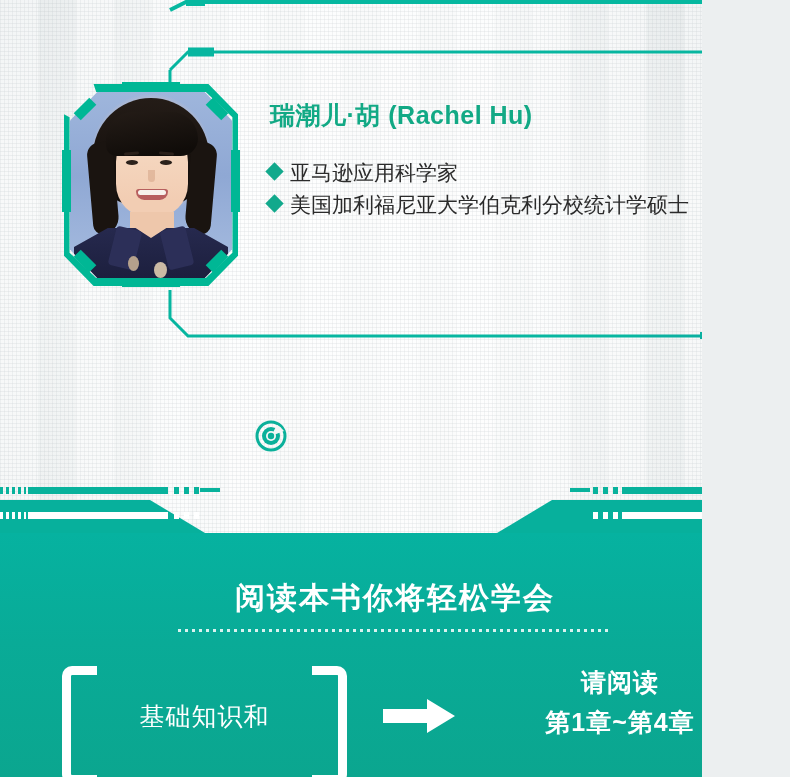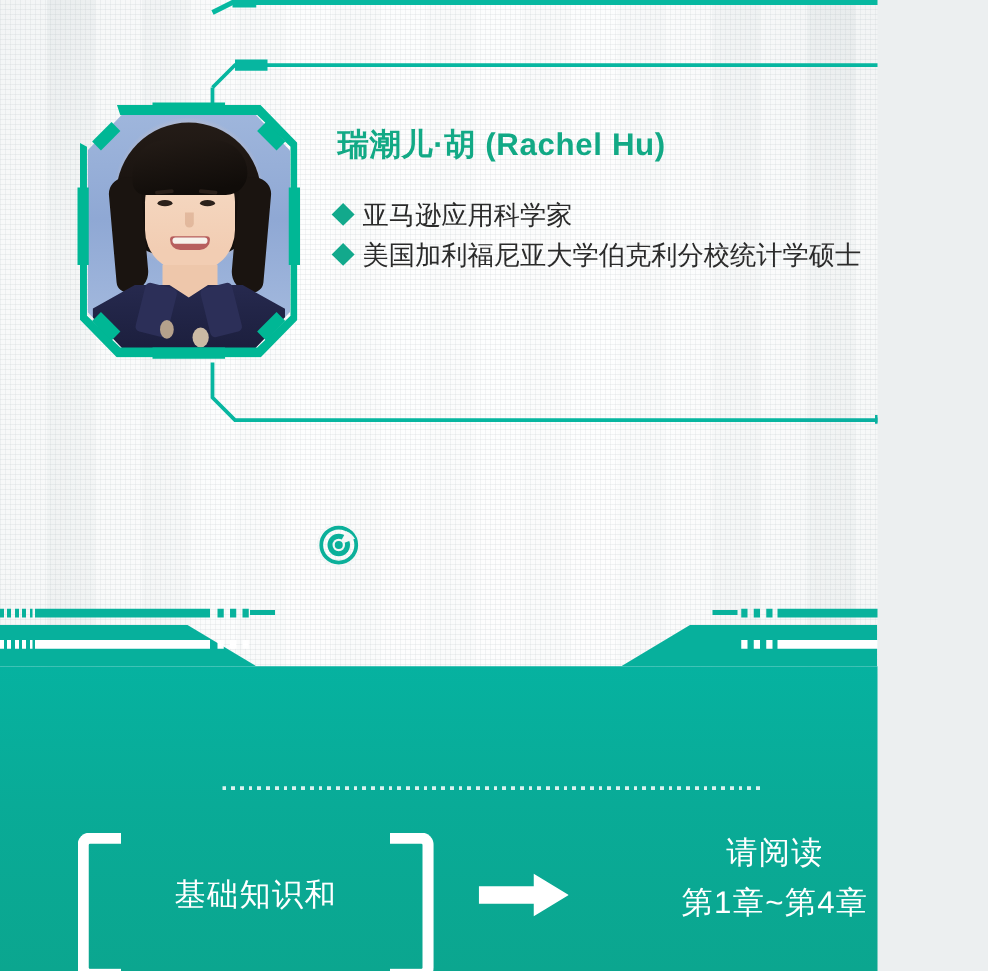--- a/index.html
+++ b/index.html
@@ -159,21 +159,21 @@
   .brk.r{right:0;border-right:9px solid #fff;border-radius:0 10px 10px 0;}
   #left-text{
     text-align:center;color:#ffffff;font-size:25px;line-height:38px;
     letter-spacing:1px;
   }
   #arrow{
     position:absolute;left:383px;top:698px;width:72px;height:36px;
   }
   #right-text{
     position:absolute;left:470px;top:662px;width:300px;text-align:center;
-    color:#ffffff;font-size:25px;line-height:40px;letter-spacing:1px;
+    color:#ffffff;font-size:25px;line-height:40px;letter-spacing:1px;font-weight:bold;
   }
 </style>
 </head>
 <body>
 
 <div id="page">
 
   <div id="texture"></div>
 
   <div id="topframe">
@@ -285,20 +285,21 @@
     <svg width="36" height="36" viewBox="0 0 36 36">
       <circle cx="18" cy="18" r="15" fill="none" stroke="#f4f6f6" stroke-width="5"></circle>
       <circle cx="18" cy="18" r="14" fill="none" stroke="#0bb09a" stroke-width="3"></circle>
       <circle cx="18" cy="18" r="9" fill="#0bb09a"></circle>
       <path d="M18 18 L31 13 A14 14 0 0 0 24 7 Z" fill="#f4f6f6"></path>
       <circle cx="18" cy="18" r="5" fill="#f4f6f6"></circle>
       <circle cx="18" cy="18" r="3.2" fill="#0bb09a"></circle>
     </svg>
   </div>
 
+  <div id="subtitle">阅读本书你将轻松学会</div>
   <div id="divider"></div>
 
   <div id="left-group">
     <div class="brk l"></div>
     <div id="left-text">
       <div>基础知识和</div>
     </div>
     <div class="brk r"></div>
   </div>
 

